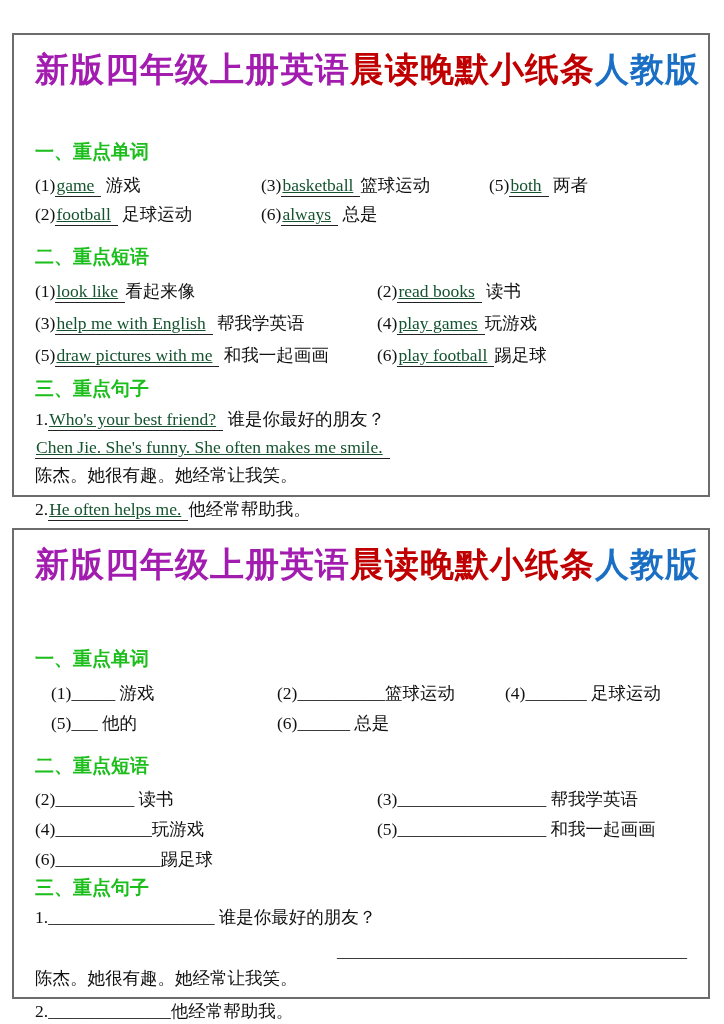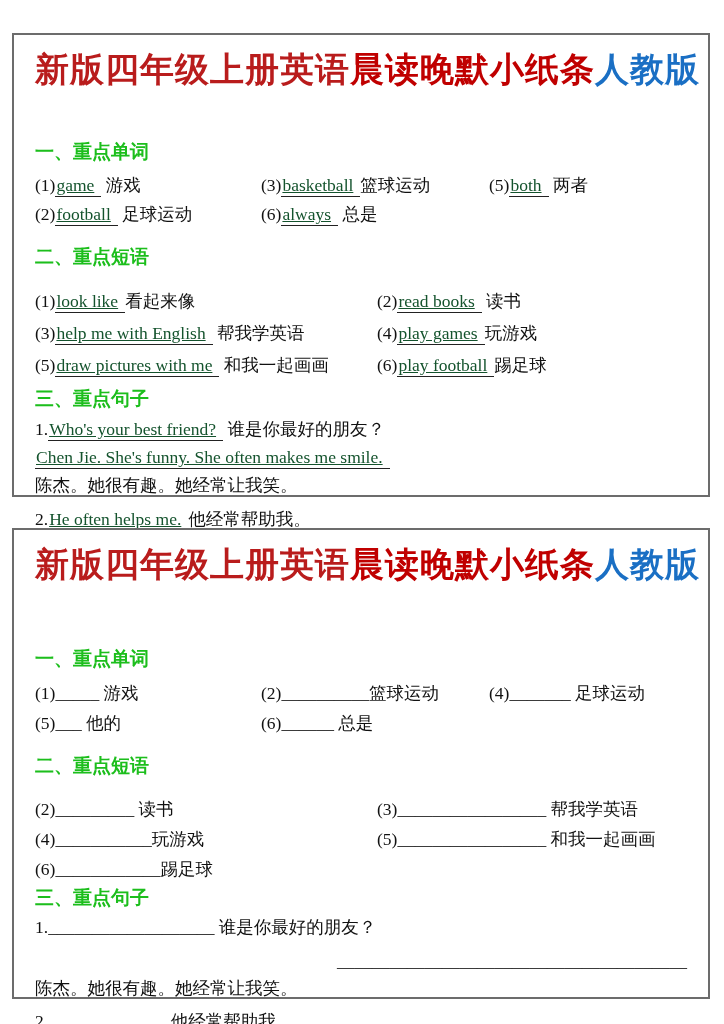--- a/index.html
+++ b/index.html
@@ -12,38 +12,38 @@
     position:absolute; left:12px; width:698px; box-sizing:border-box;
     border:2px solid #6c6c6c; background:#fff; padding:0 21px;
   }
   .panel-top { top:33px; height:464px; }
   .panel-bottom { top:528px; height:471px; }
 
   .doc-title {
     margin-top:15px; text-align:center; font-weight:bold;
     font-size:34px; line-height:40px; letter-spacing:1px; white-space:nowrap;
   }
-  .t-black { color:#b91c1c; }
+  .t-black { color:#a21caf; }
   .t-red   { color:#c00000; }
   .t-blue  { color:#1a6fc4; }
 
   .sec-heading {
     color:#1cbe1c; font-weight:bold; font-size:19px; line-height:24px;
     font-family:"Liberation Serif","DejaVu Serif",serif;
   }
   .h-words   { margin-top:50px; }
   .h-phrases { margin-top:16px; }
   .h-sents   { margin-top:6px; }
   .panel-bottom .h-words { margin-top:62px; }
   .panel-bottom .h-sents { margin-top:2px; }
 
   .grid { display:grid; font-size:17.5px; }
   .words-grid   { grid-template-columns:226px 228px 1fr; margin-top:7px; line-height:29px; }
-  .phrases-grid { grid-template-columns:342px 1fr; margin-top:16px; line-height:32px; }
-  .panel-bottom .words-grid   { line-height:30px; }
+  .phrases-grid { grid-template-columns:342px 1fr; margin-top:6px; line-height:32px; }
+  .panel-bottom .words-grid   { line-height:30px;margin-left:16px; }
   .panel-bottom .phrases-grid { line-height:30px; }
 
   .cell { white-space:nowrap; }
 
   .ans {
     color:#14532d; border-bottom:1.6px solid #222222;
     padding:0 7px 1px 1px;
     text-decoration:underline;
   }
   .blank { color:#111; letter-spacing:0; }

